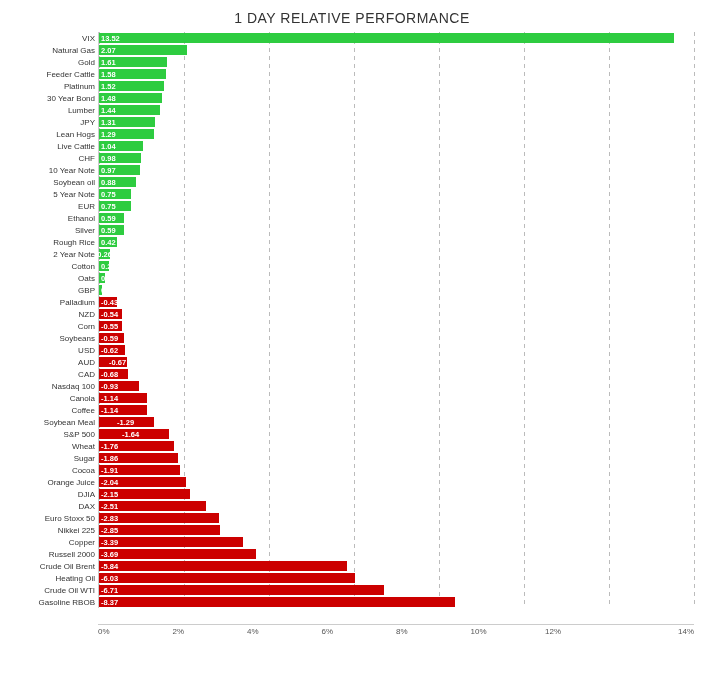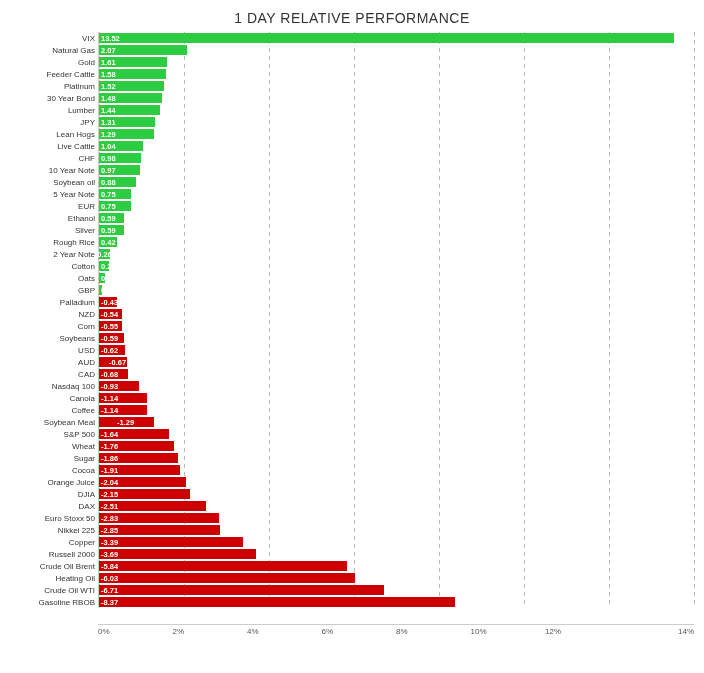--- a/index.html
+++ b/index.html
@@ -334,21 +334,21 @@
           <div class="bar bar-negative" style="width: 8.14286%; left: 0px;">
             <span class="bar-label">-1.14</span>
           </div>
         </div>
         <div class="bar-row">
           <div class="bar bar-negative" style="width: 9.21429%; left: 0px; padding-left: 16px;">
             <span class="bar-label">-1.29</span>
           </div>
         </div>
         <div class="bar-row">
-          <div class="bar bar-negative" style="width: 11.7143%; left: 0px;">
+          <div class="bar bar-negative" style="width: 11.7143%; left: 0px; padding-left: 21px;">
             <span class="bar-label">-1.64</span>
           </div>
         </div>
         <div class="bar-row">
           <div class="bar bar-negative" style="width: 12.5714%; left: 0px;">
             <span class="bar-label">-1.76</span>
           </div>
         </div>
         <div class="bar-row">
           <div class="bar bar-negative" style="width: 13.2857%; left: 0px;">

